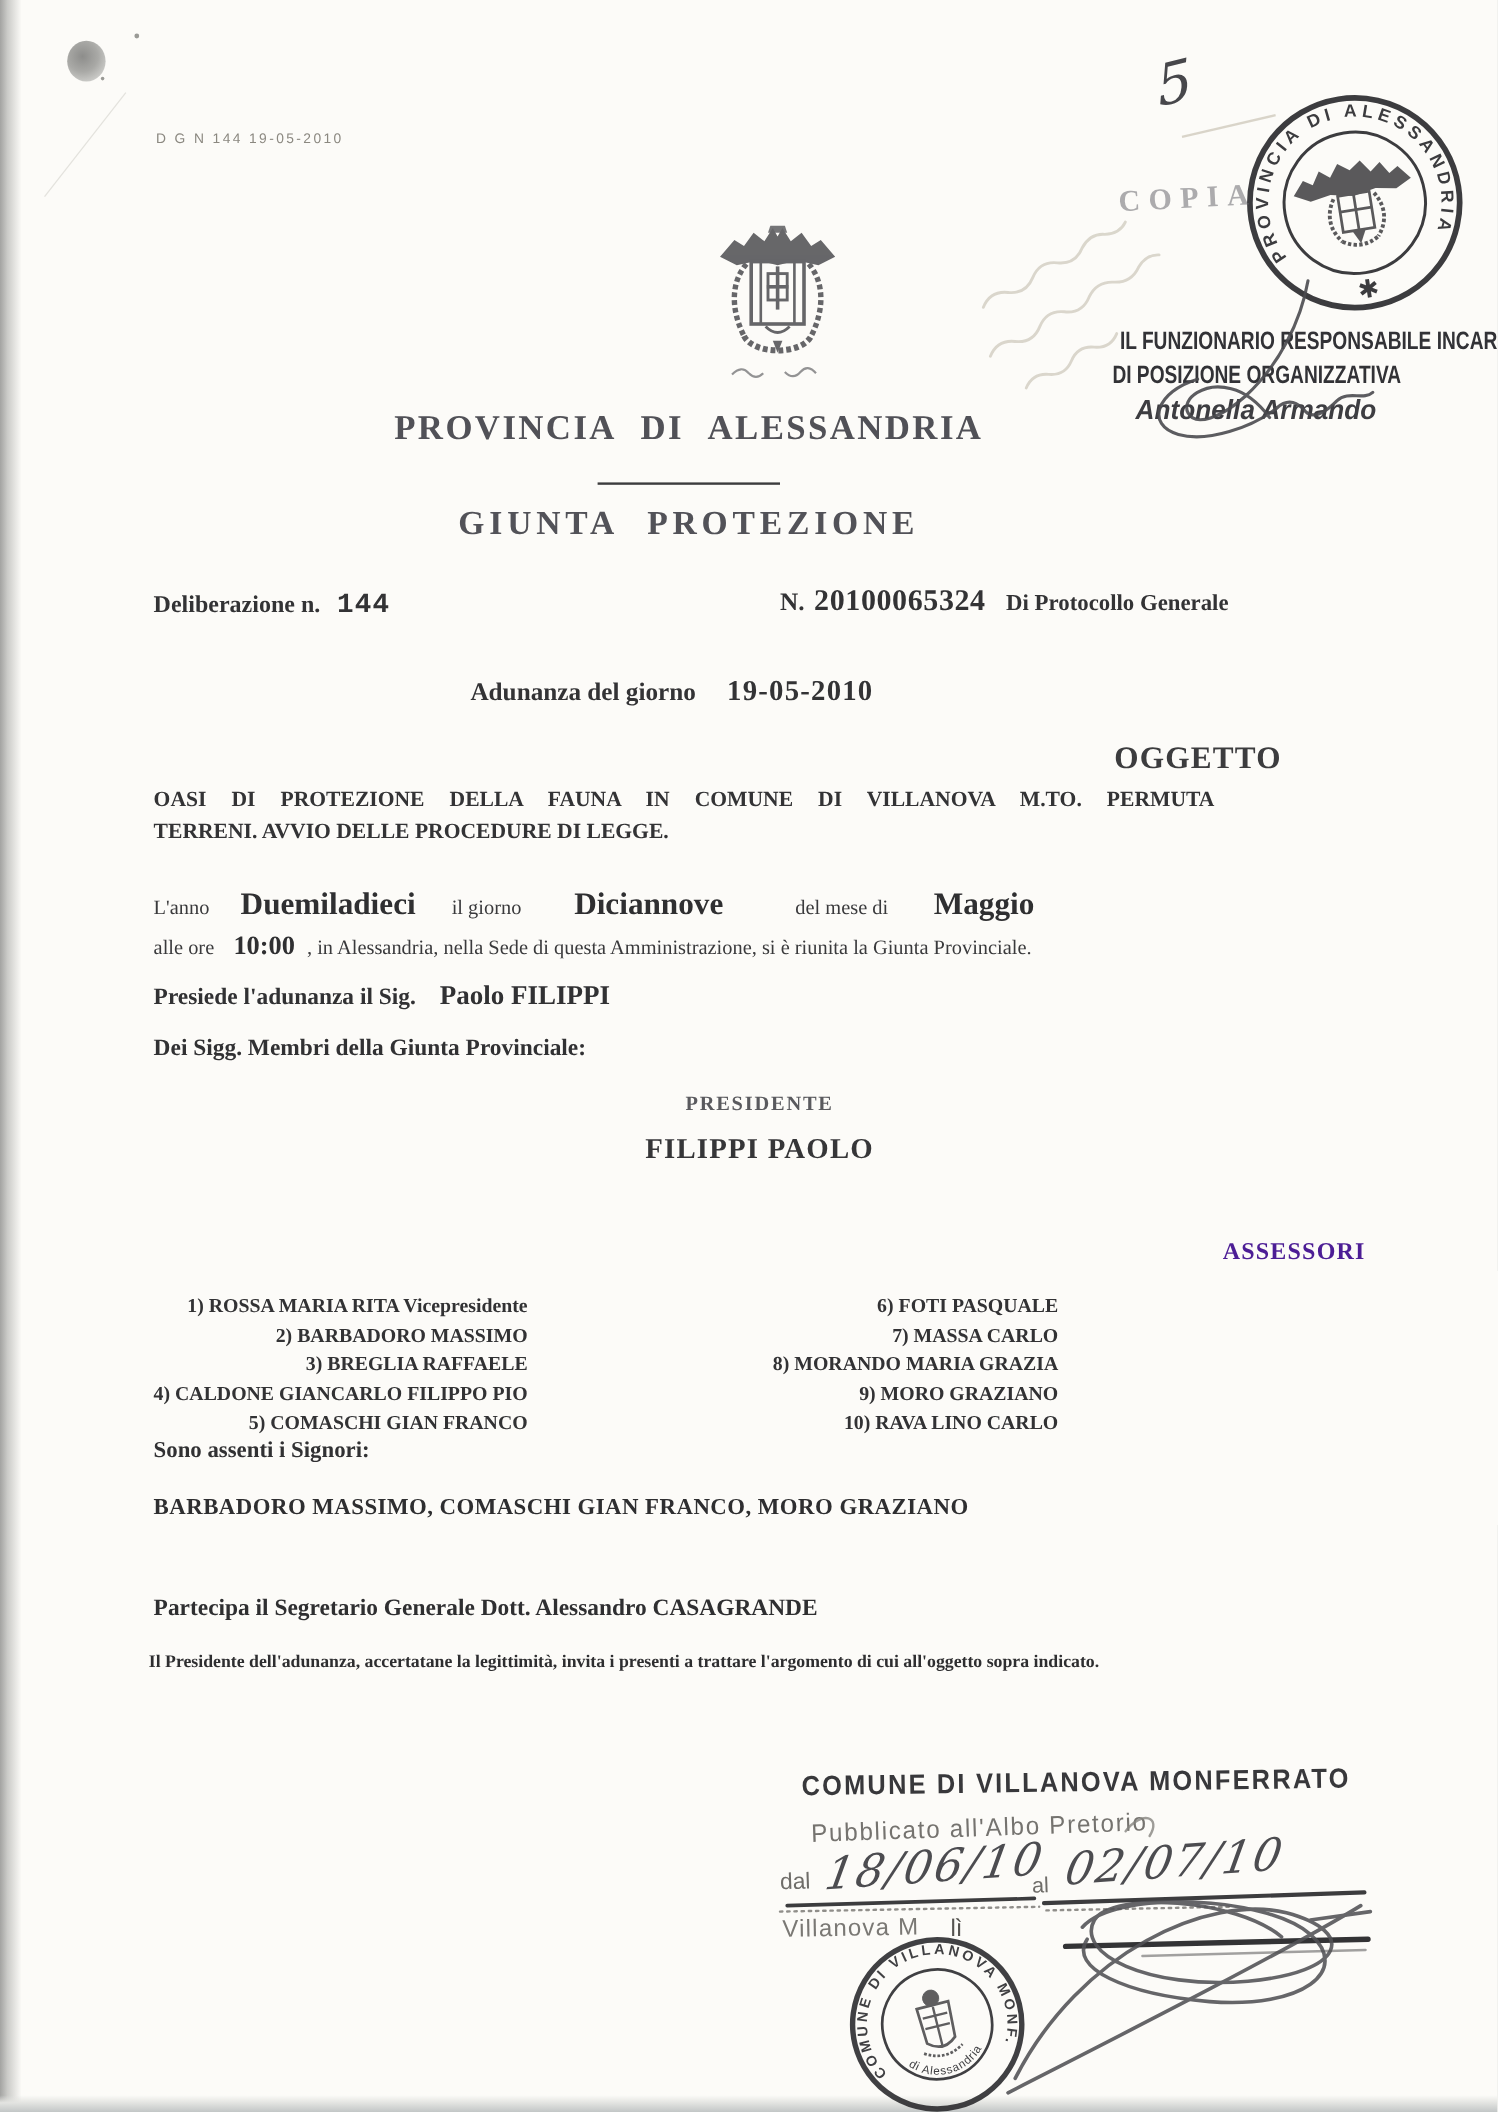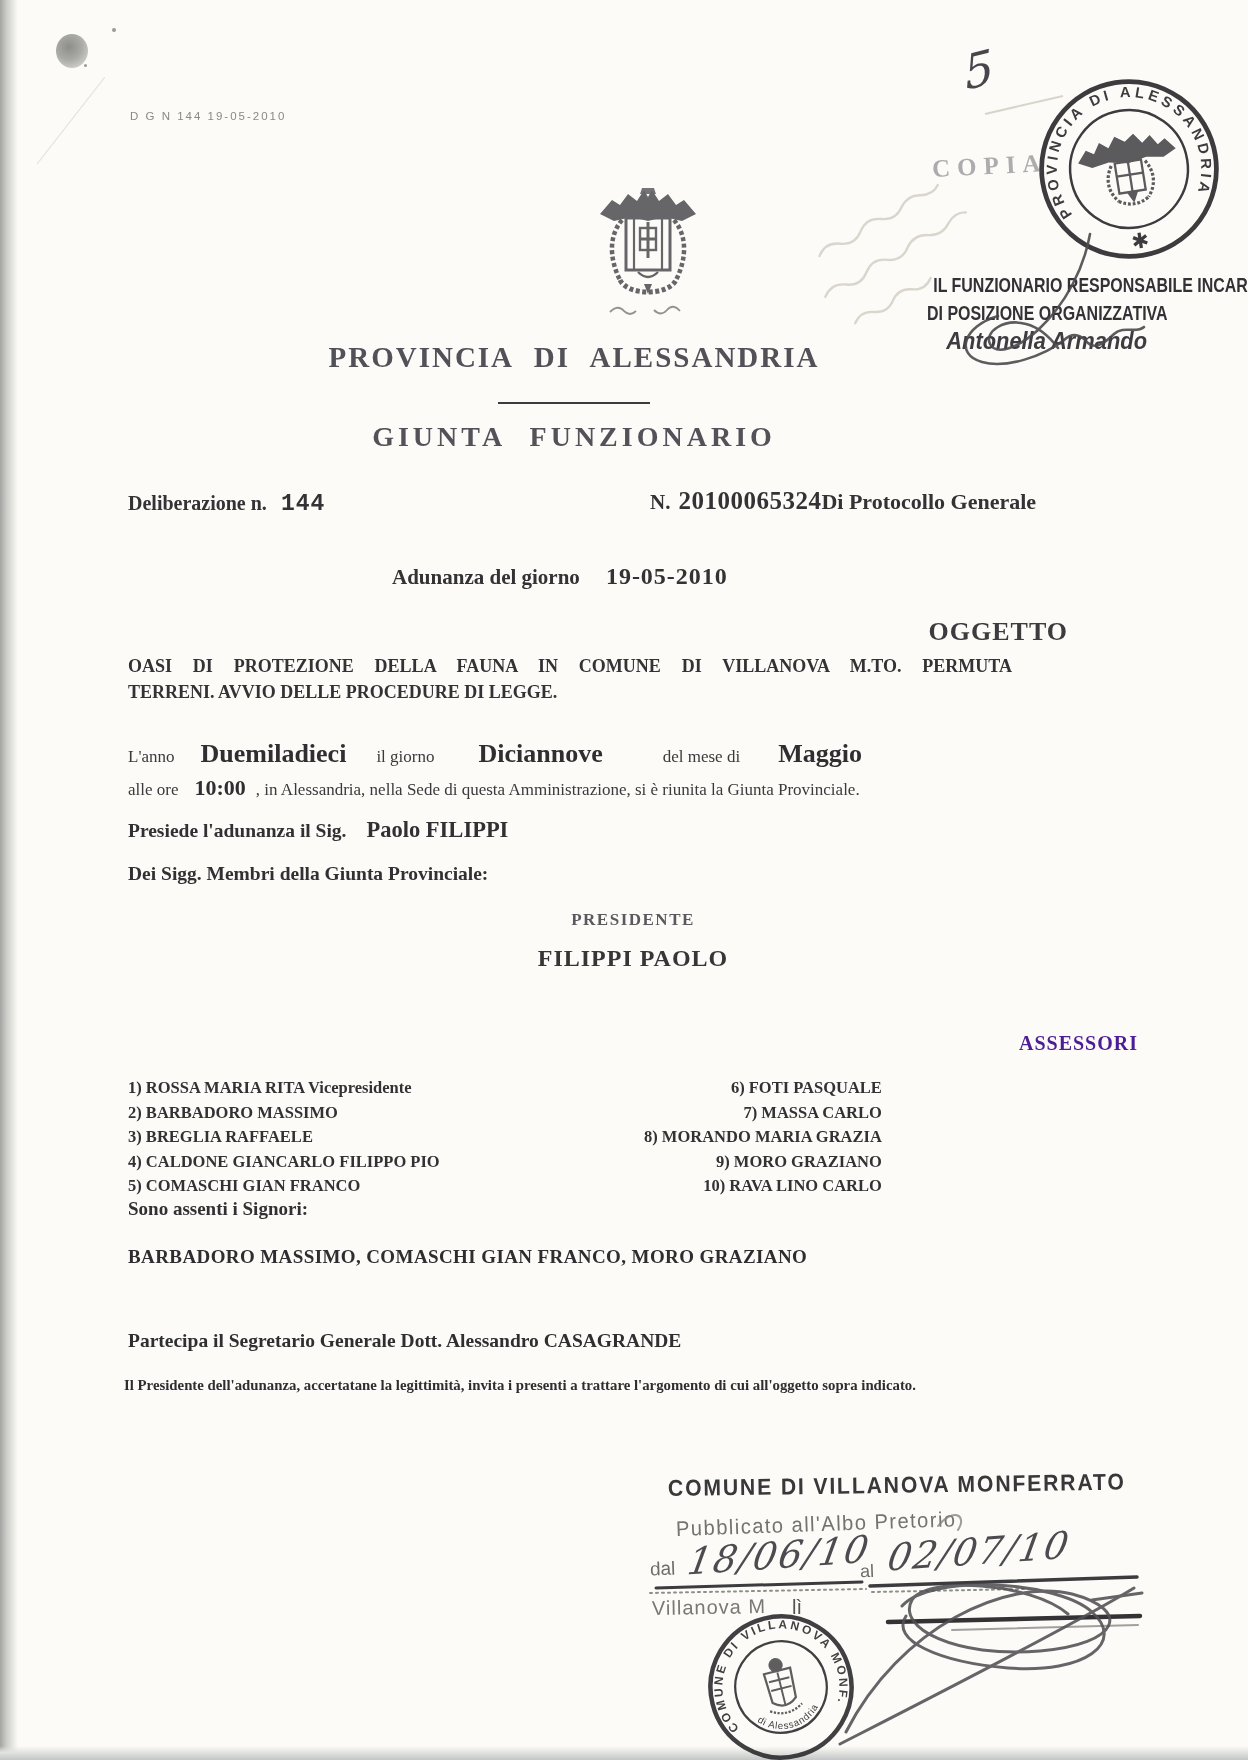--- a/index.html
+++ b/index.html
@@ -36,21 +36,21 @@
   .doc-title{left:128px;top:341px;width:892px;text-align:center;font-size:29px;font-weight:bold;
     letter-spacing:2px;word-spacing:12px;color:#515157;}
   .title-rule{left:498px;top:402px;width:152px;height:0;border-top:2.5px solid #3c3c3e;}
   .doc-subtitle{left:128px;top:421px;width:892px;text-align:center;font-size:28px;font-weight:bold;
     letter-spacing:4px;word-spacing:14px;color:#525258;}
   
   .delib{left:128px;top:491px;font-size:20px;font-weight:bold;color:#333335;}
   .delib .num{font-size:23px;margin-left:14px;letter-spacing:1px;font-family:Liberation Mono, monospace;}
   .proto{left:650px;top:487px;font-size:21px;font-weight:bold;color:#333335;}
   .proto .num{font-size:25px;letter-spacing:.5px;margin-left:8px;}
-  .proto .suffix{font-size:22px;margin-left:0;}
+  .proto .suffix{font-size:19px;margin-left:17px;}
   .adunanza{left:392px;top:563px;font-size:21px;font-weight:bold;color:#333335;}
   .adunanza .date{font-size:24px;margin-left:26px;letter-spacing:1px;}
   .oggetto-h{left:128px;top:617px;width:940px;text-align:right;font-size:26px;font-weight:bold;
     letter-spacing:1px;color:#3c3c3e;}
   .oggetto-p{left:128px;top:653px;width:884px;font-size:18px;font-weight:bold;color:#333335;line-height:26px;}
   .just{text-align:justify;text-align-last:justify;}
   
   .row{display:flex;align-items:baseline;}
   .anno-line{left:128px;top:739px;width:900px;}
   .sm{font-size:17px;color:#3a3a3c;}
@@ -61,21 +61,21 @@
   .presiede .nome{font-size:22.5px;margin-left:20px;}
   .deisigg{left:128px;top:863px;font-size:19.5px;font-weight:bold;color:#313133;}
   .pres-h{left:128px;top:910px;width:1010px;text-align:center;font-size:17px;font-weight:bold;
     letter-spacing:1.5px;color:#5a5a5e;}
   .pres-n{left:128px;top:945px;width:1010px;text-align:center;font-size:24px;font-weight:bold;
     letter-spacing:1px;color:#363638;}
   .ass-h{left:128px;top:1032px;width:1010px;text-align:right;font-size:20px;font-weight:bold;
     letter-spacing:1px;color:#4c1d95;}
   .ass-col{top:1076px;font-size:16.5px;font-weight:bold;color:#323234;line-height:24.5px;
     list-style:none;margin:0;padding:0;}
-  .ass-col.c1{left:128px;} .ass-col.c2{left:644px;text-align:right;}
+  .ass-col.c1{left:128px;text-align:right;} .ass-col.c2{left:644px;text-align:right;}
   .assenti-l{left:128px;top:1198px;font-size:19px;font-weight:bold;color:#313133;}
   .assenti-n{left:128px;top:1246px;font-size:19px;font-weight:bold;letter-spacing:.4px;color:#2e2e30;}
   .partecipa{left:128px;top:1330px;font-size:19.5px;font-weight:bold;color:#2f2f31;}
   .chiusura{left:124px;top:1377px;width:1010px;font-size:14.8px;font-weight:bold;color:#2e2e30;}
   
   .stampline{font-family:"Liberation Sans",sans-serif;font-weight:bold;color:#38383b;}
   .comune-line{left:668px;top:1475px;font-size:23px;letter-spacing:2px;transform:rotate(-.8deg) scaleX(.92);
     transform-origin:left;white-space:nowrap;}
   .pubblicato{left:676px;top:1517px;font-family:"Liberation Sans",sans-serif;font-size:21px;
     letter-spacing:1.5px;color:#75736f;transform:rotate(-2deg) scaleX(.96);transform-origin:left;white-space:nowrap;}
@@ -174,21 +174,21 @@
   <svg class="abs" style="left:940px;top:228px;" width="240" height="160" viewBox="0 0 240 160">
     <g fill="none" stroke="#4b4b4f" stroke-width="2.6" stroke-linecap="round" opacity=".9">
       <path d="M150,6 C144,40 126,76 98,102 C78,120 56,128 50,116 C44,104 64,90 86,96 C102,100 112,112 118,120"></path>
       <path d="M58,88 C24,98 14,126 42,134 C66,141 104,128 124,112"></path>
       <path d="M124,112 C134,103 142,108 148,115 C155,122 166,114 174,106 C184,97 196,106 204,99"></path>
     </g>
   </svg>
 
   <div class="abs doc-title">PROVINCIA DI ALESSANDRIA</div>
   <div class="abs title-rule"></div>
-  <div class="abs doc-subtitle">GIUNTA  FUNZIONARIO</div>
+  <div class="abs doc-subtitle">GIUNTA  PROTEZIONE</div>
 
   <div class="abs delib row">
     <span>Deliberazione n.</span>
     <span class="num">144</span>
   </div>
   <div class="abs proto row">
     <span>N.</span>
     <span class="num">20100065324</span>
     <span class="suffix">Di Protocollo Generale</span>
   </div>

